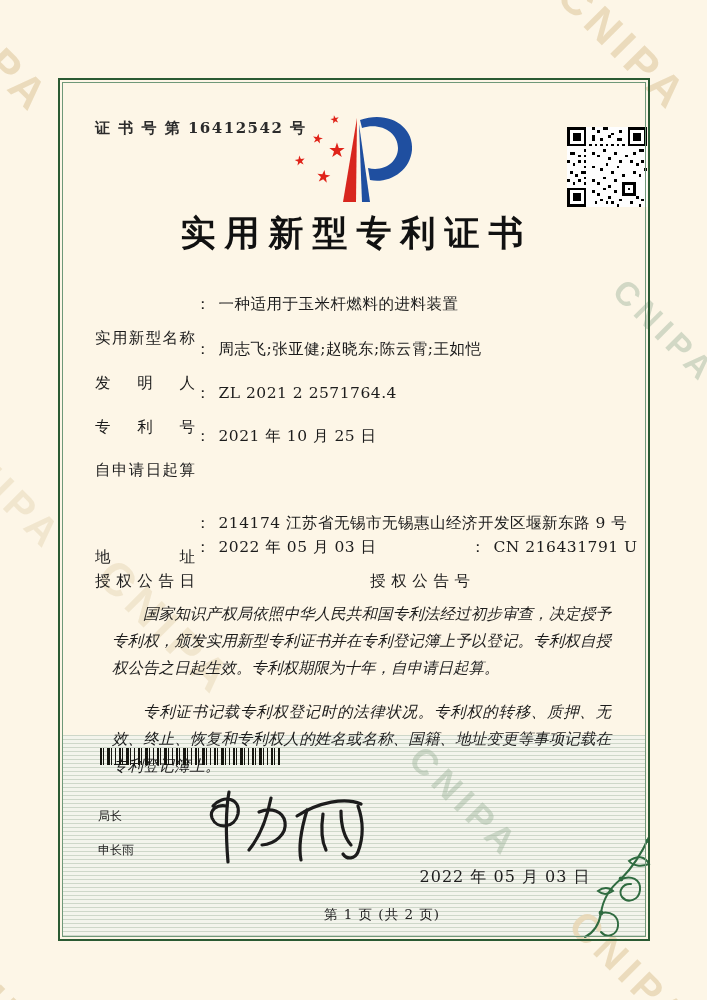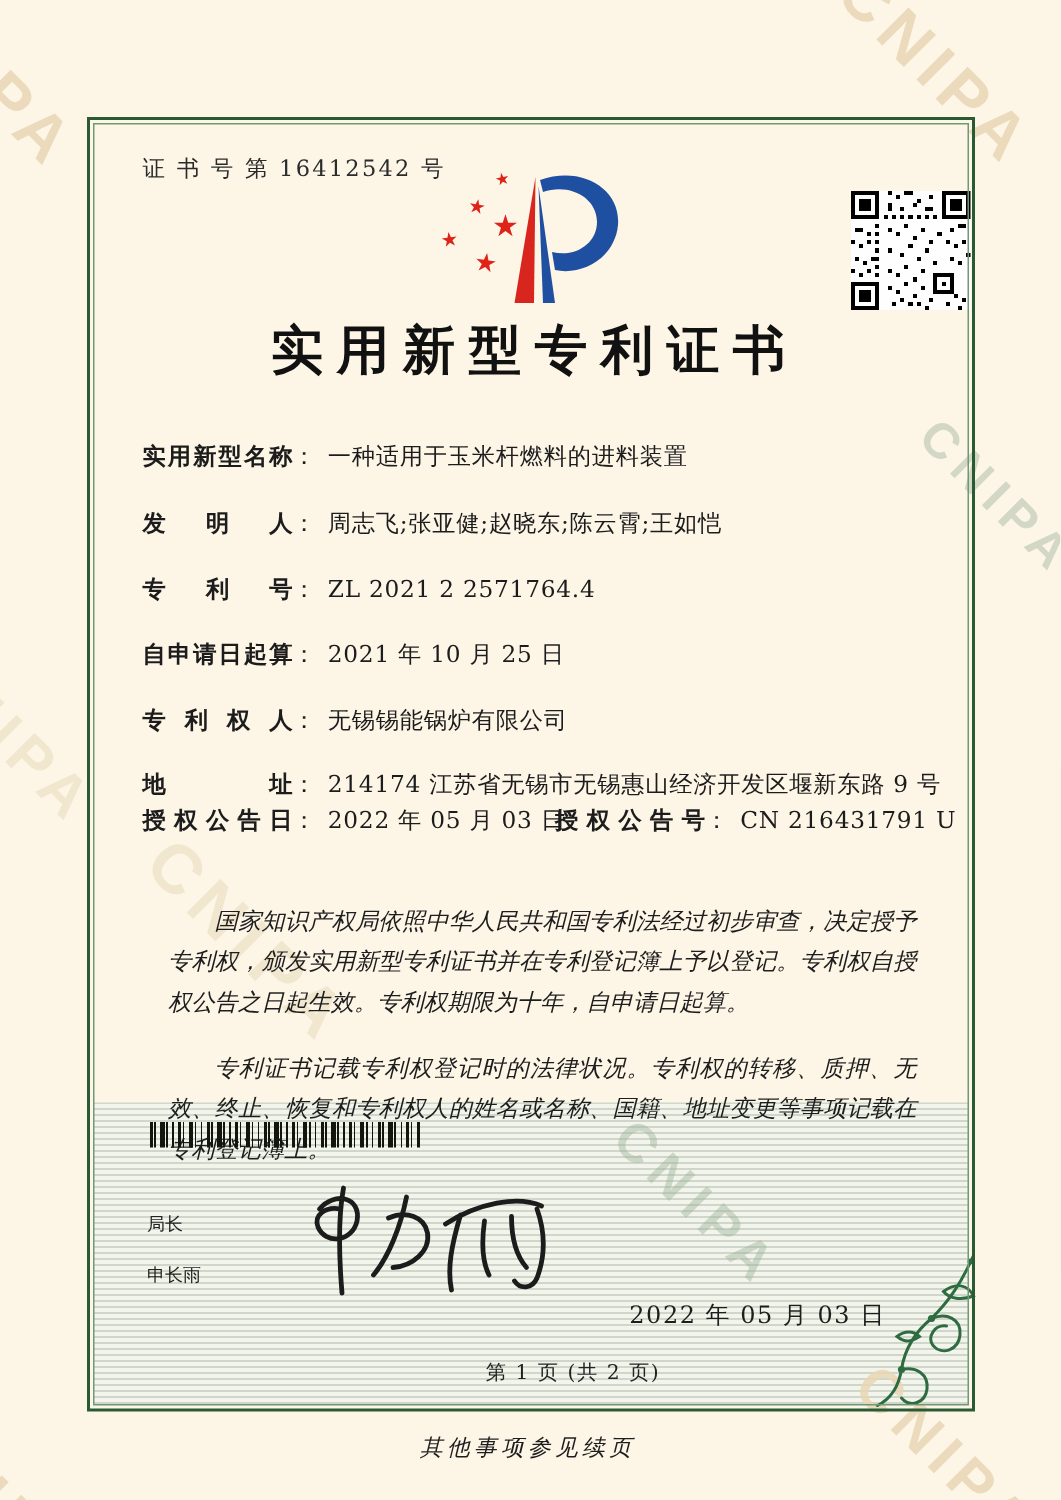--- a/index.html
+++ b/index.html
@@ -35,22 +35,22 @@
   .security-panel{
     position:absolute;left:62px;top:735px;width:584px;height:201px;z-index:1;
     background:
       repeating-linear-gradient(0deg,
         rgba(120,148,120,0.30) 0px, rgba(120,148,120,0.30) 1px,
         rgba(243,244,236,0) 1px, rgba(243,244,236,0) 4px),
       #f3f4ec;
   }
   
   .cert-number{
-    position:absolute;left:95px;top:103px;z-index:3;
-    font-size:15px;letter-spacing:1.5px;color:#2b2b2b;
+    position:absolute;left:95px;top:119px;z-index:3;
+    font-size:15px;letter-spacing:1.5px;color:#2b2b2b;font-weight:bold;
   }
   .logo{
     position:absolute;left:286px;top:110px;width:140px;height:98px;z-index:3;
   }
   .logo .star{
     position:absolute;color:#e02319;line-height:1;
     font-family:"DejaVu Sans",sans-serif;
   }
   .qr{
     position:absolute;left:567px;top:127px;width:80px;height:80px;z-index:3;
@@ -61,21 +61,21 @@
     letter-spacing:9px;text-indent:9px;
   }
   
   .field-row{
     position:absolute;left:95px;z-index:3;font-size:15.5px;color:#1c1c1c;
     white-space:nowrap;
   }
   .flabel{
     display:inline-block;width:100px;
     text-align:justify;text-align-last:justify;
-    font-weight:700;vertical-align:top;
+    font-weight:400;vertical-align:top;margin-top:34px;
   }
   .fsep{display:inline-block;margin-right:8px;}
   .fvalue{letter-spacing:0.5px;}
   .row0{top:294px;} .row1{top:339px;} .row2{top:383px;}
   .row3{top:426px;} .row4{top:470px;} .row5{top:513px;}
   .row6{top:537px;}
   .pair2{position:absolute;left:275px;top:0;}
   
   .legal{
     position:absolute;left:95px;top:584px;width:533px;z-index:3;
@@ -185,23 +185,20 @@
   </div>
   <div class="field-row row1">
     <span class="flabel">发明人</span><span class="fsep">：</span><span class="fvalue">周志飞;张亚健;赵晓东;陈云霄;王如恺</span>
   </div>
   <div class="field-row row2">
     <span class="flabel">专利号</span><span class="fsep">：</span><span class="fvalue">ZL 2021 2 2571764.4</span>
   </div>
   <div class="field-row row3">
     <span class="flabel">自申请日起算</span><span class="fsep">：</span><span class="fvalue">2021 年 10 月 25 日</span>
   </div>
-  <div class="field-row row4">
-    <span class="flabel">专利权人</span><span class="fsep">：</span><span class="fvalue">无锡锡能锅炉有限公司</span>
-  </div>
   <div class="field-row row5">
     <span class="flabel">地址</span><span class="fsep">：</span><span class="fvalue">214174 江苏省无锡市无锡惠山经济开发区堰新东路 9 号</span>
   </div>
   <div class="field-row row6">
     <span>
       <span class="flabel">授权公告日</span><span class="fsep">：</span><span class="fvalue">2022 年 05 月 03 日</span>
     </span>
     <span class="pair2">
       <span class="flabel">授权公告号</span><span class="fsep">：</span><span class="fvalue">CN 216431791 U</span>
     </span>
@@ -244,15 +241,14 @@
       <path d="M46,28 C54,22 62,23 66,31 C58,34 50,33 46,28 Z"></path>
       <path d="M30,58 C24,62 20,62 15,58 C20,54 26,54 30,58 Z"></path>
     </g>
     <circle cx="38" cy="46" r="2.4" fill="#2f6b40"></circle>
     <circle cx="18" cy="80" r="2.4" fill="#2f6b40"></circle>
     <circle cx="64" cy="8" r="2" fill="#2f6b40"></circle>
   </svg>
 
   <div class="page-number">第 1 页 (共 2 页)</div>
 
-  <div class="footer-note">其他事项参见续页</div>
 
 </div>
 
 </body></html>

